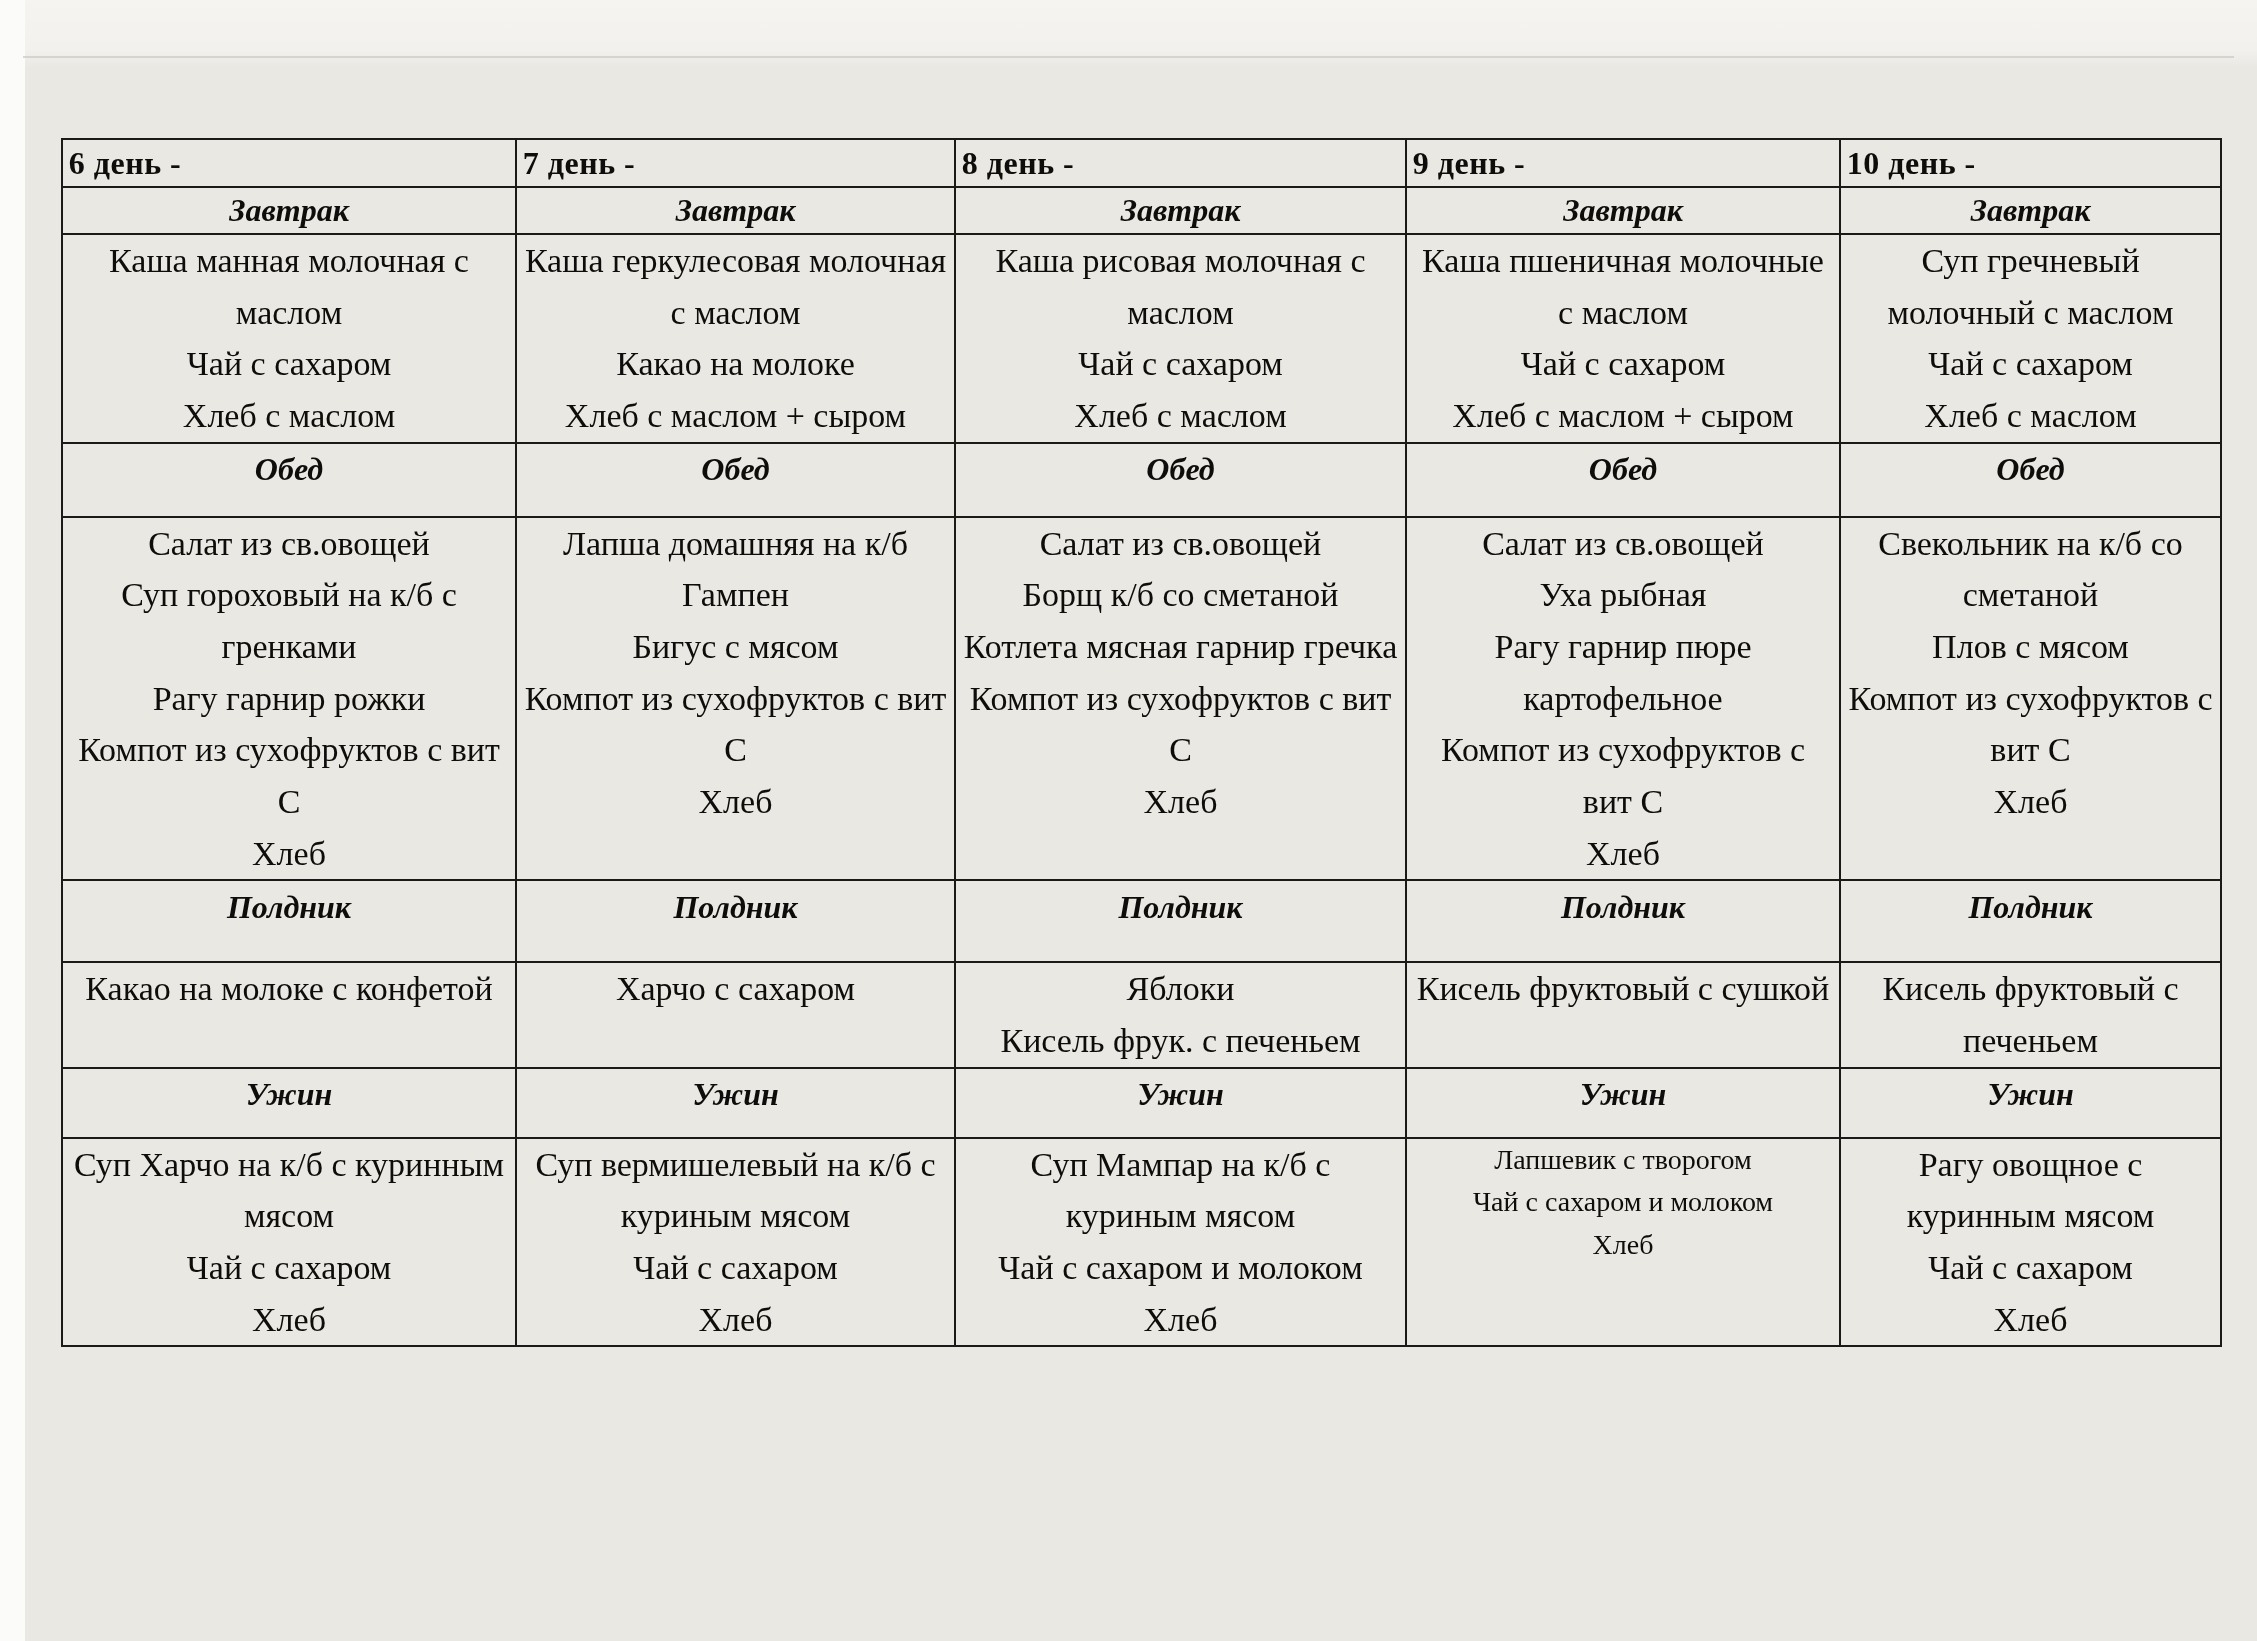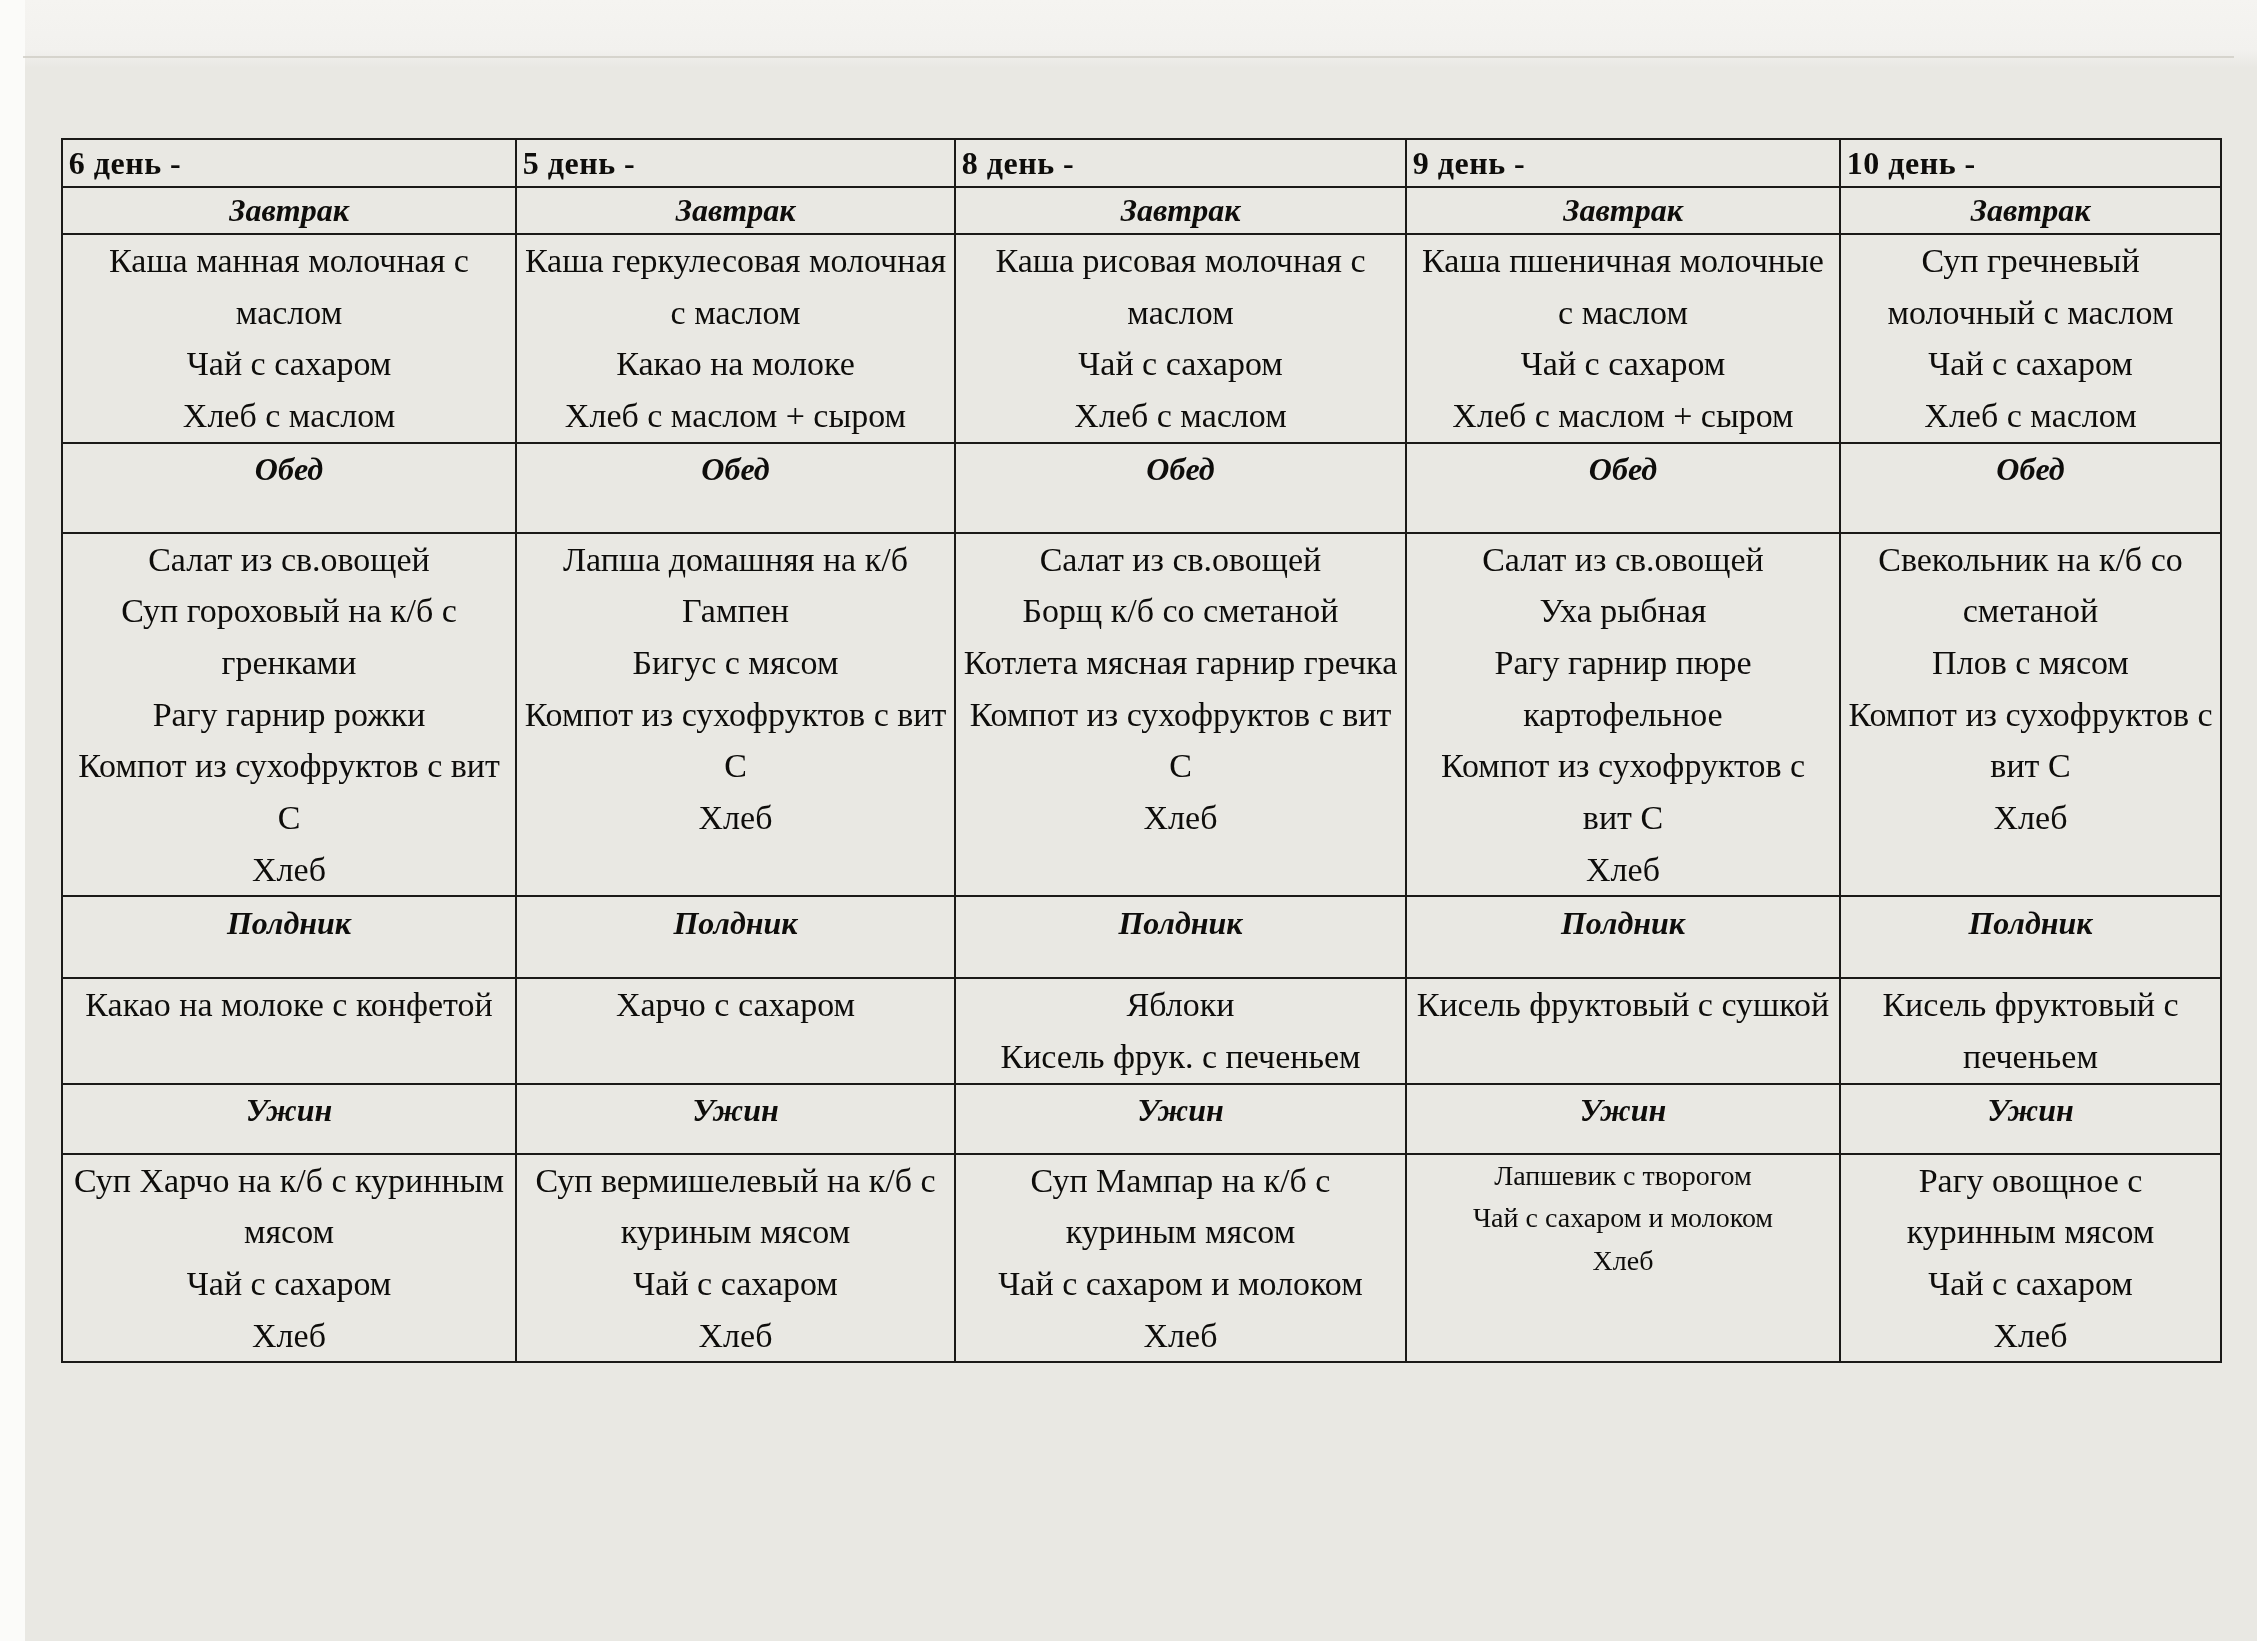--- a/index.html
+++ b/index.html
@@ -32,21 +32,21 @@
     background:transparent;
   }
   table.menu td{
     border:2.9px solid #1b1a18;
     overflow:hidden;
     padding:0 5.8px;
   }
   tr.r-day{height:48px;}
   tr.r-meal{height:47px;}
   tr.r-bfast{height:191px;}
-  tr.r-obed{height:90px;}
+  tr.r-obed{height:74px;}
   tr.r-lunch{height:236px;}
   tr.r-poldnik{height:82px;}
   tr.r-snack{height:93px;}
   tr.r-uzhin{height:70px;}
   tr.r-dinner{height:188px;}
 
   td.day-cell{
     text-align:left;vertical-align:middle;
     font-weight:bold;font-size:32px;
     padding-left:13.5px;letter-spacing:0.5px;margin-top:8px;
@@ -80,21 +80,21 @@
     <col style="width:454px">
       <col style="width:439px">
       <col style="width:451px">
       <col style="width:434px">
       <col style="width:381px">
   </colgroup>
 
   <tbody>
       <tr class="r-day">
     <td class="day-cell">6 день -</td>
-    <td class="day-cell">5 день -</td>
+    <td class="day-cell">7 день -</td>
     <td class="day-cell">8 день  -</td>
     <td class="day-cell">9 день  -</td>
     <td class="day-cell">10 день  -</td>
   </tr>
 
   <tr class="r-meal">
     <td class="meal-cell">Завтрак</td>
     <td class="meal-cell">Завтрак</td>
     <td class="meal-cell">Завтрак</td>
     <td class="meal-cell">Завтрак</td>

